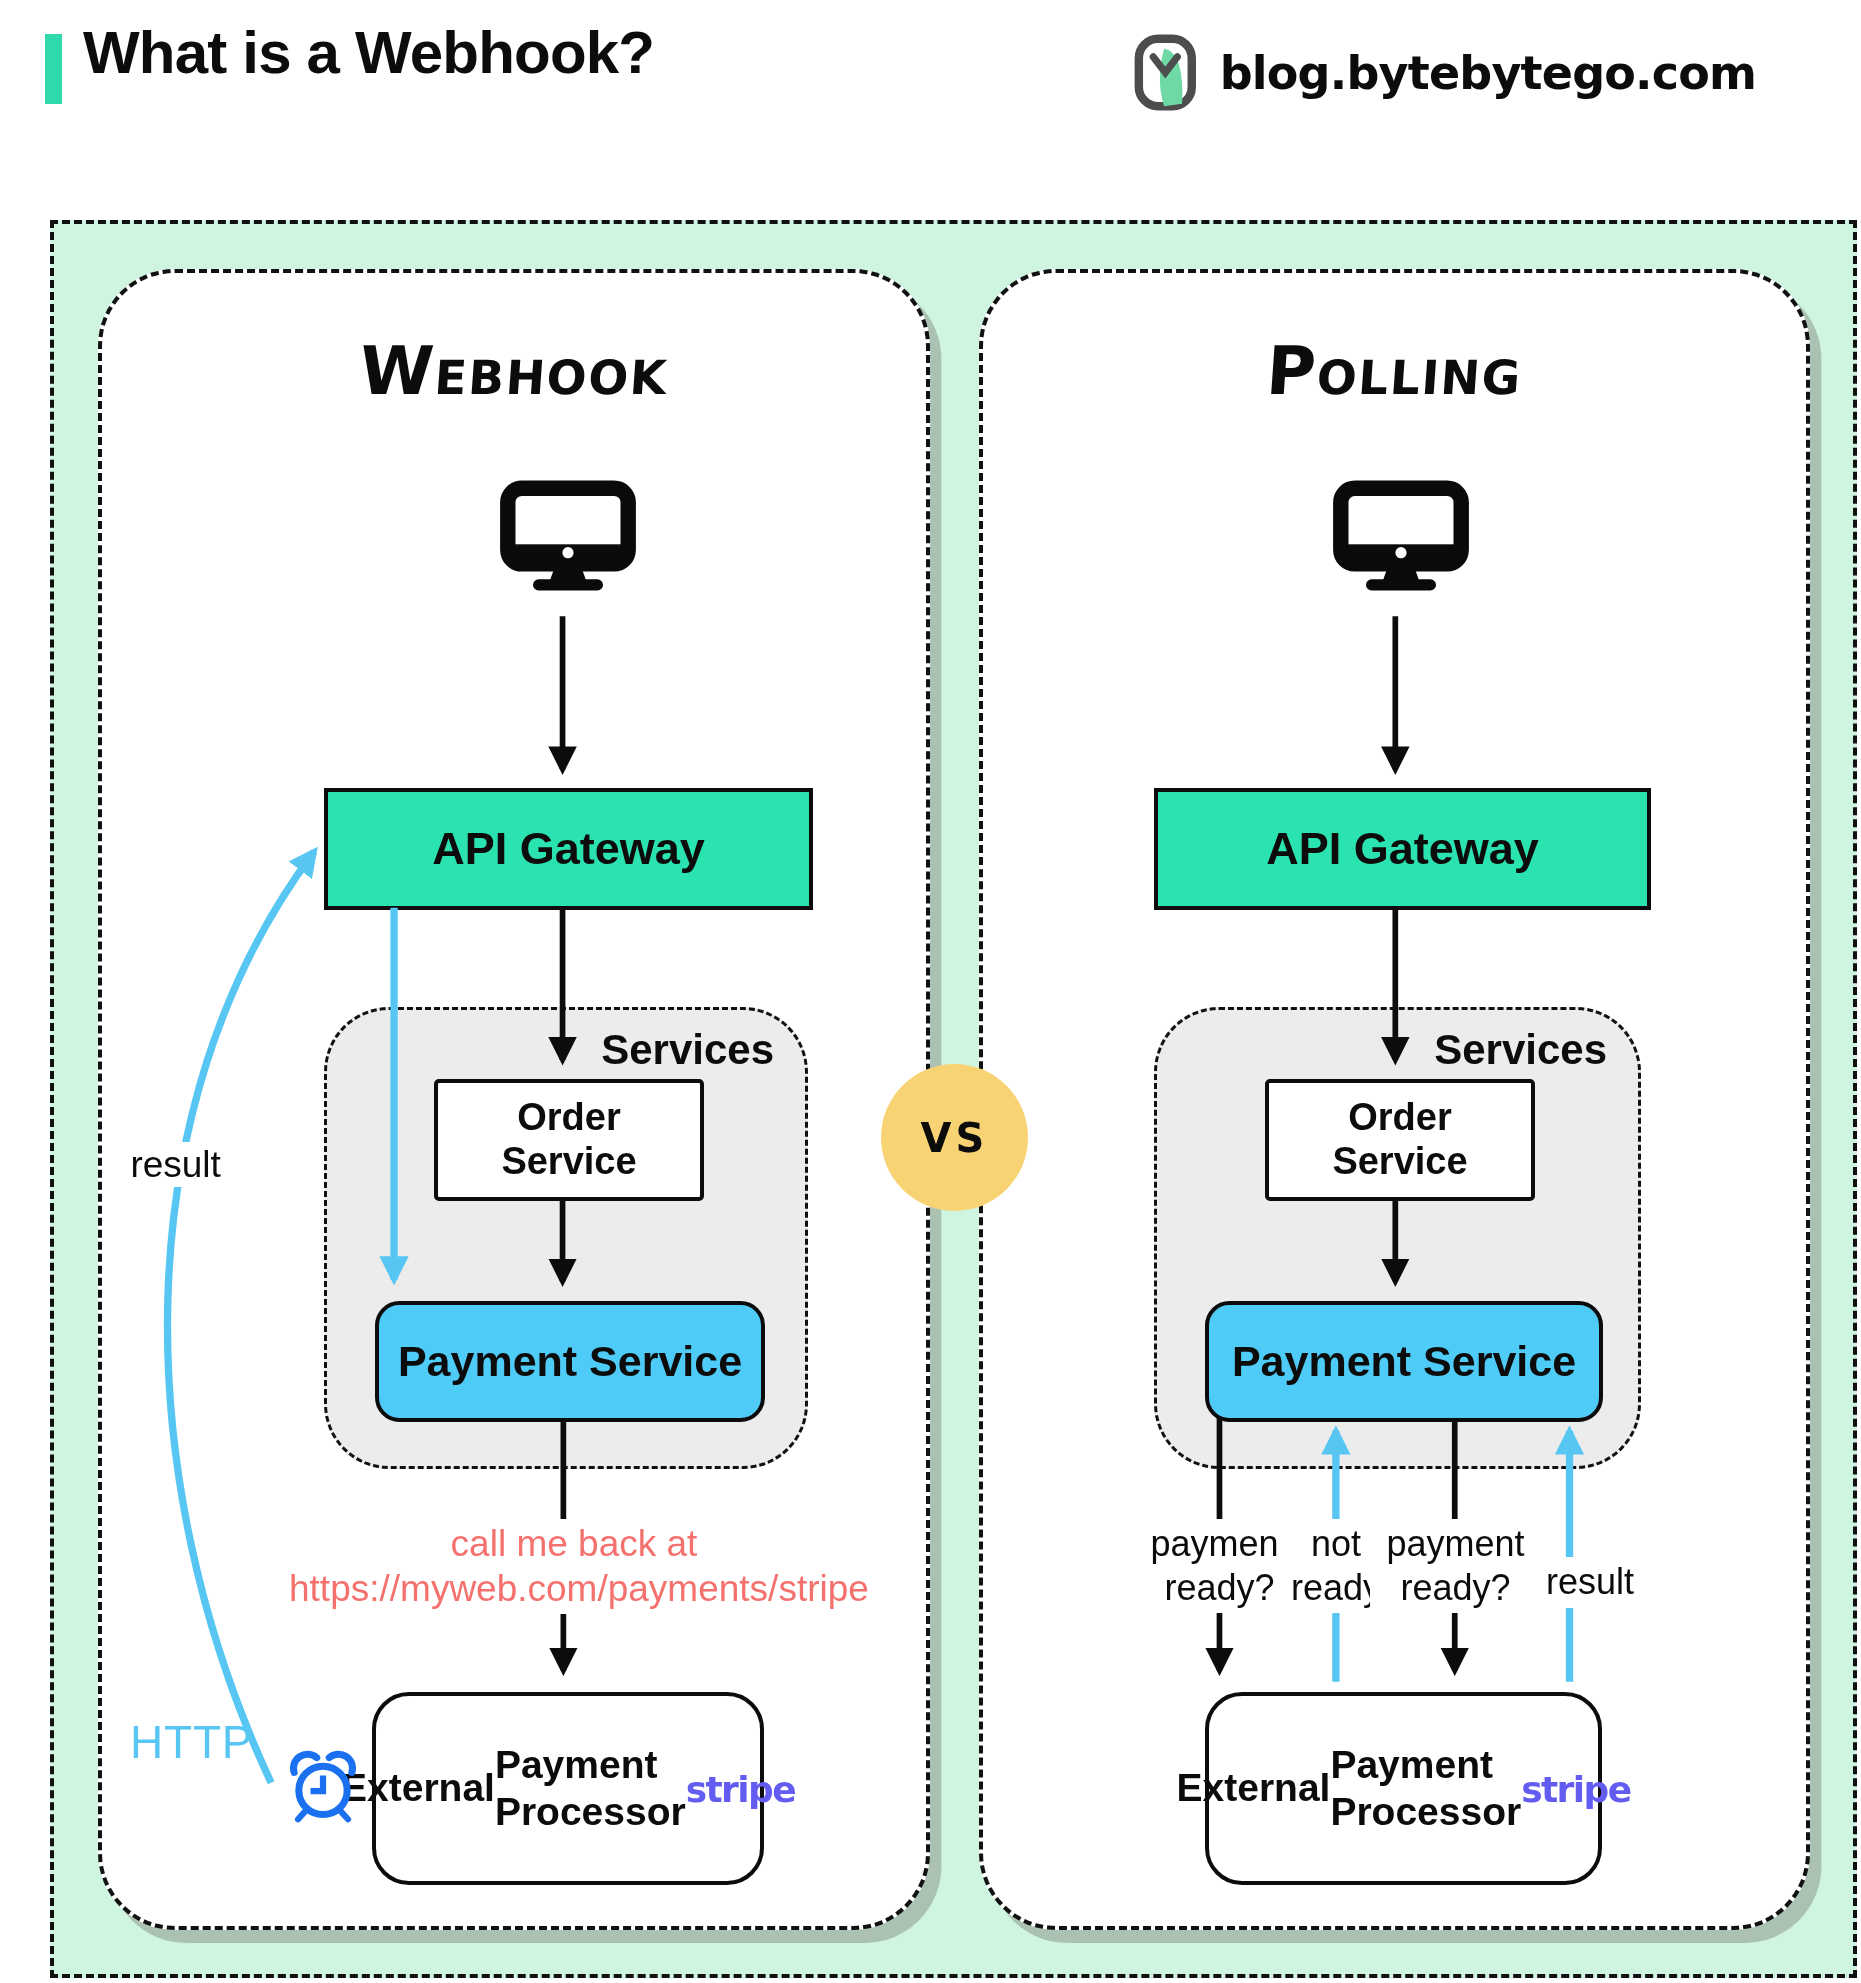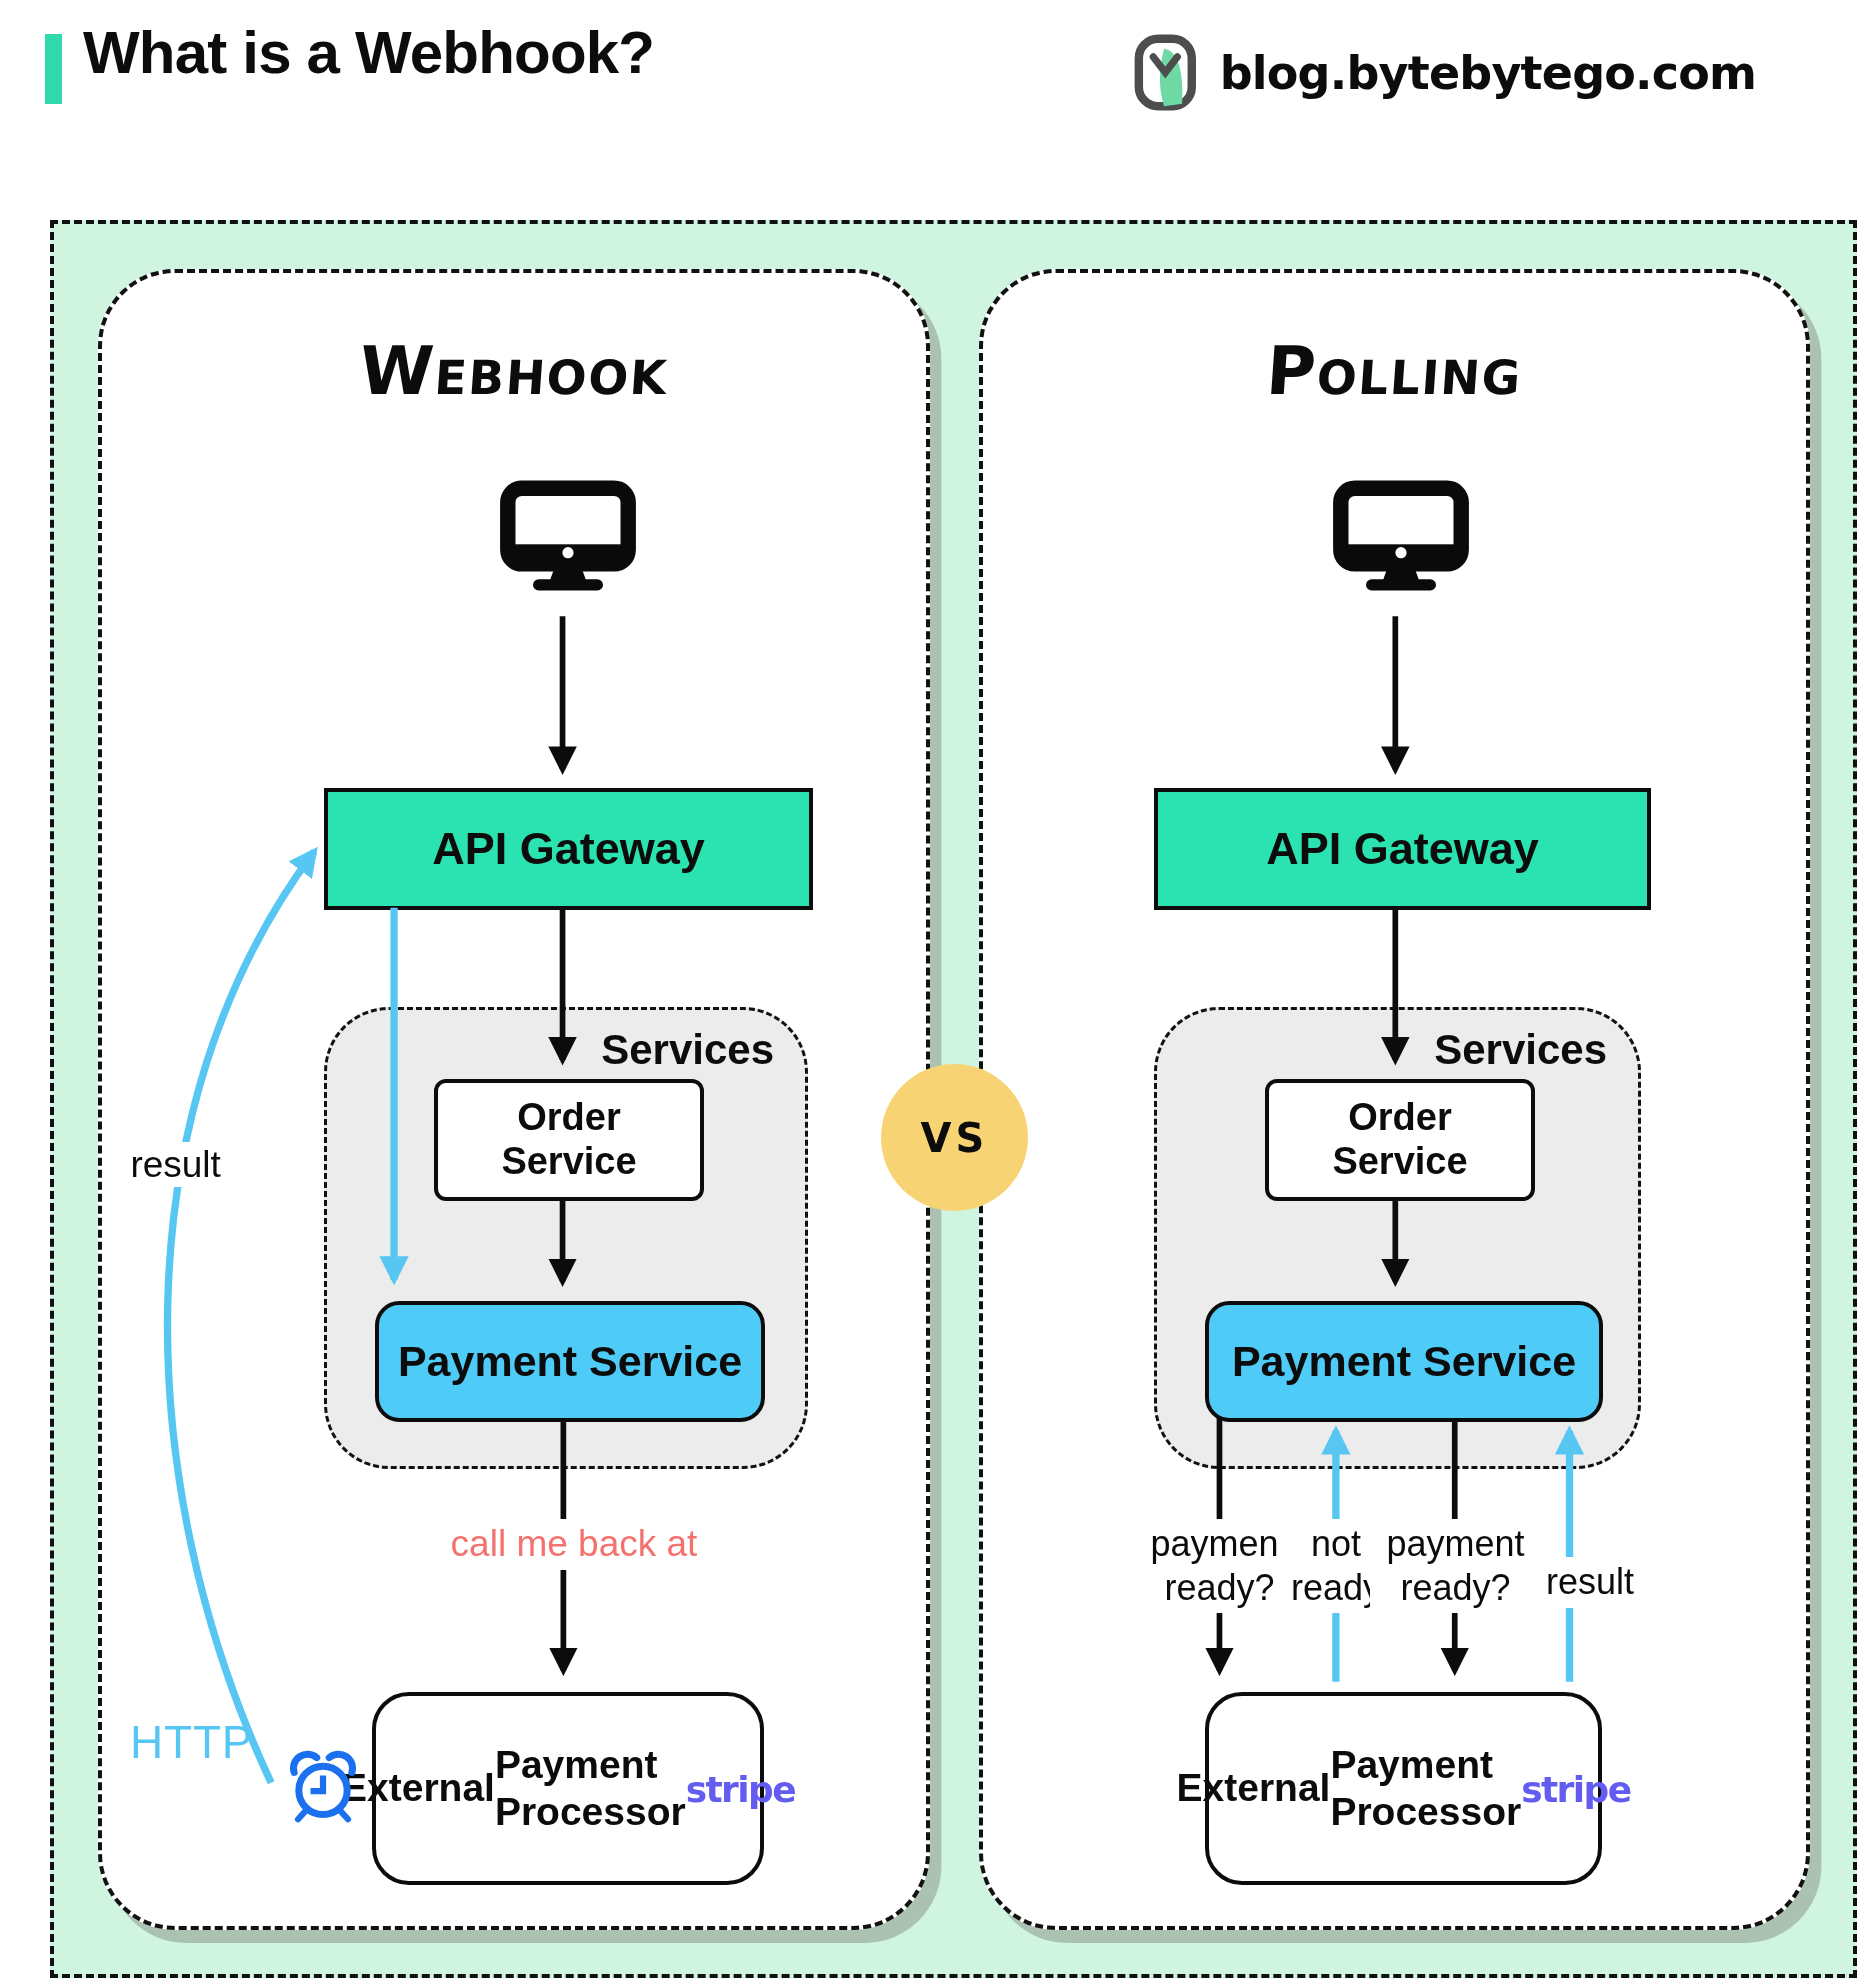--- a/index.html
+++ b/index.html
@@ -27,21 +27,21 @@
          font-variant:small-caps;letter-spacing:1.6px;transform:skewX(-4deg);}
 
   .monitor{position:absolute;width:140px;height:140px;}
   .gateway{position:absolute;box-sizing:border-box;height:122px;background:var(--gateway-green,#2be3b0);
            border:4.1px solid #0c0c0c;display:flex;align-items:center;justify-content:center;
            font-size:45px;font-weight:bold;}
   .services{position:absolute;box-sizing:border-box;background:var(--services-gray,#ececec);
             border:3.3px dashed #111;border-radius:65px;}
   .services-label{position:absolute;top:16.3px;right:31px;font-size:42px;font-weight:bold;}
   .order{position:absolute;box-sizing:border-box;width:270px;height:122px;background:#fff;
-         border:4.1px solid #0c0c0c;border-radius:12px;display:flex;flex-direction:column;
+         border:4.1px solid #0c0c0c;border-radius:5px;display:flex;flex-direction:column;
          align-items:center;justify-content:center;font-size:38px;font-weight:bold;line-height:1.15;}
   .payment{position:absolute;box-sizing:border-box;height:121px;background:var(--payment-blue,#4fcbf7);
            border:4.1px solid #0c0c0c;border-radius:24.4px;display:flex;align-items:center;
            justify-content:center;font-size:43px;font-weight:bold;}
   .external{position:absolute;box-sizing:border-box;height:193px;background:#fff;
             border:4.1px solid #0c0c0c;border-radius:37px;display:flex;
             align-items:center;justify-content:center;font-size:39px;font-weight:bold;line-height:1.18;}
   .stripe{font-family:"DejaVu Sans",sans-serif;font-size:36px;font-weight:bold;letter-spacing:-1.6px;
           color:var(--stripe-purple,#635cf0);margin-top:4px;}
   .alarm{position:absolute;width:78px;height:83px;}
@@ -173,20 +173,21 @@
     <path d="M1787 1742 V2052" stroke="#0c0c0c" stroke-width="7" fill="none" marker-end="url(#mb)"></path>
     <path d="M1641 2066 V1758" stroke="#58c6f3" stroke-width="9" fill="none" marker-end="url(#mu)"></path>
     <path d="M1928 2066 V1758" stroke="#58c6f3" stroke-width="9" fill="none" marker-end="url(#mu)"></path>
   </svg>
 
   <div class="overlay-labels">
     <div class="vs-badge">VS</div>
 
     <div class="callback-note">
       <div>call me back at</div>
+      <div>https://myweb.com/payments/stripe</div>
     </div>
 
     <div class="result-left">result</div>
     <div class="http-label">HTTP</div>
 
     <div class="flow-label" style="left:1134px;top:1519px;width:171px">
       <div>payment</div>
       <div>ready?</div>
     </div>
     <div class="flow-label" style="left:1279px;top:1519px;width:114px">

